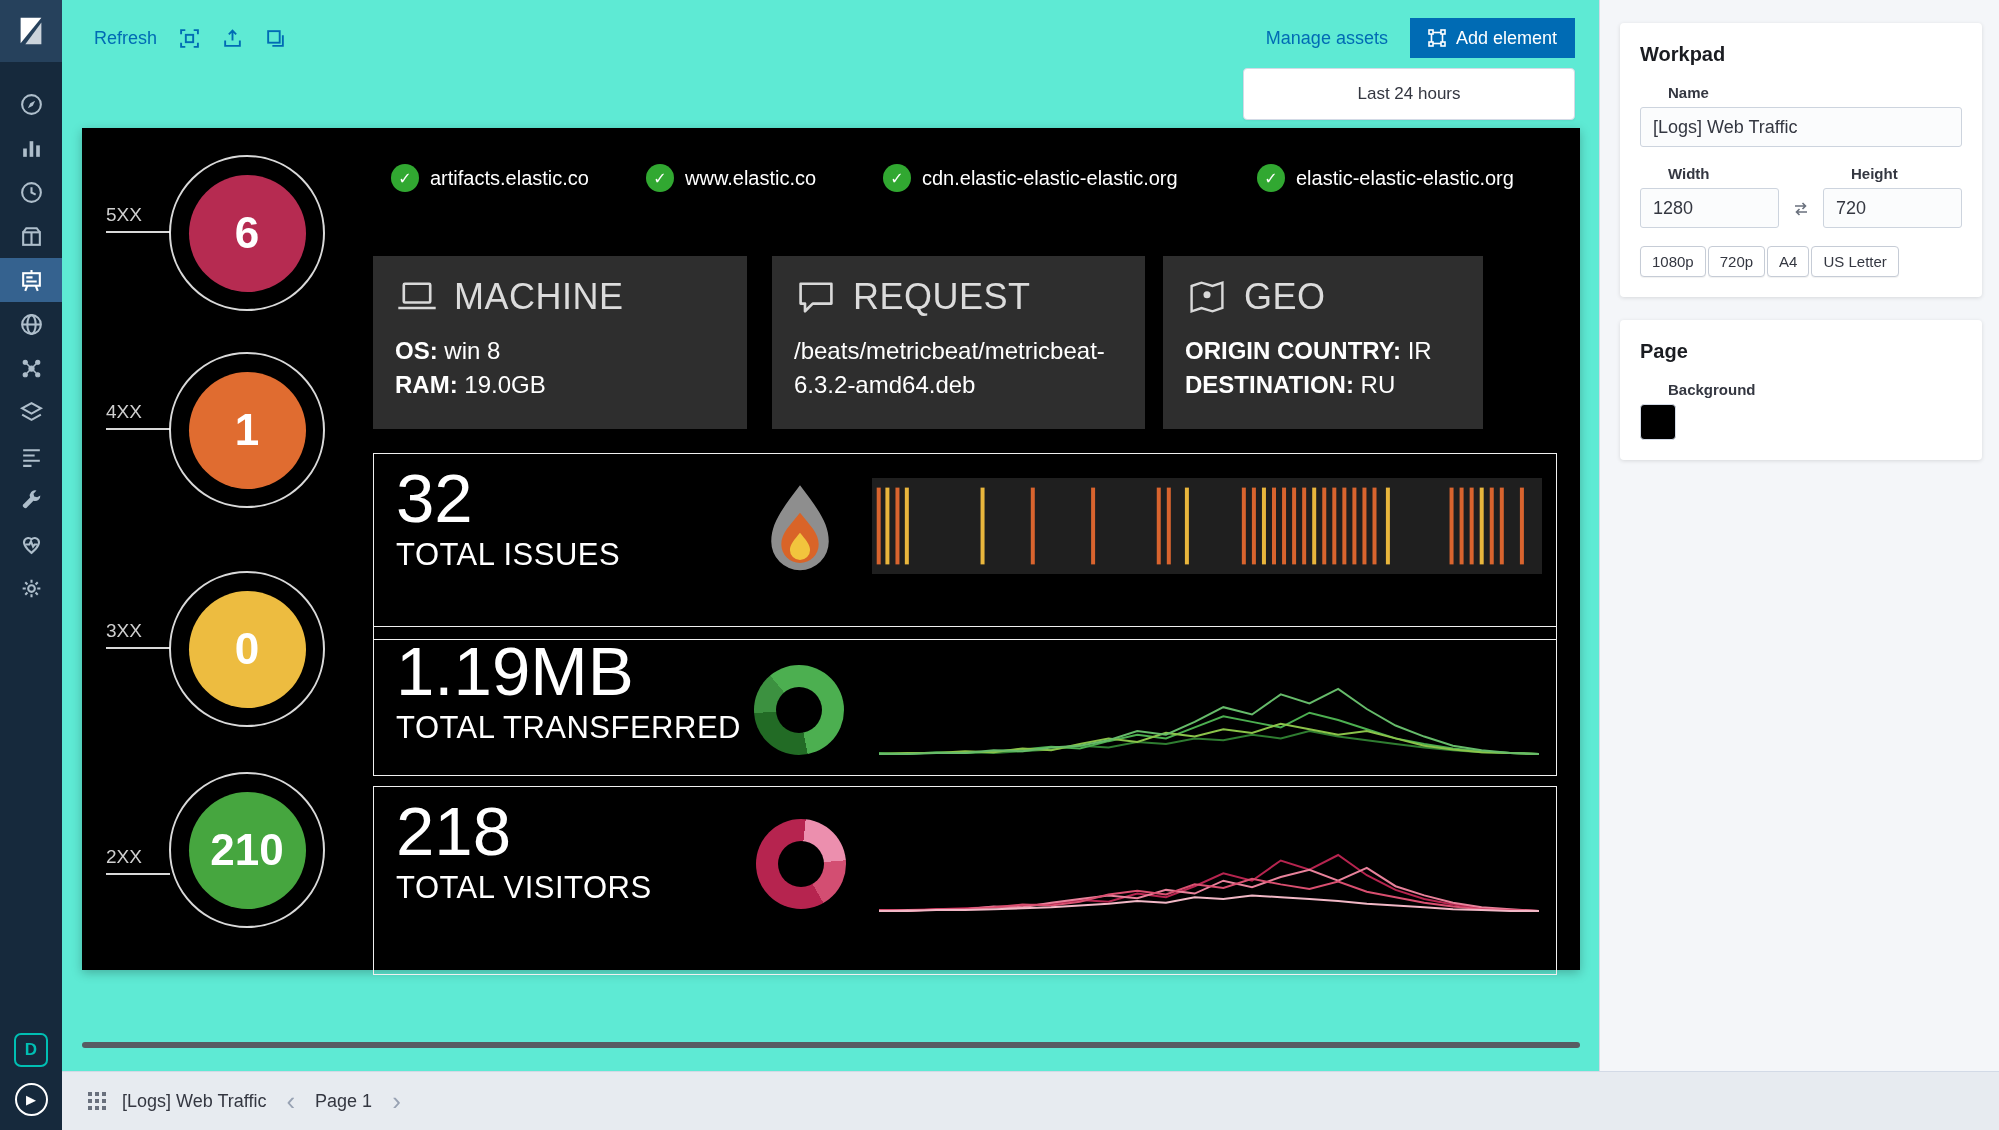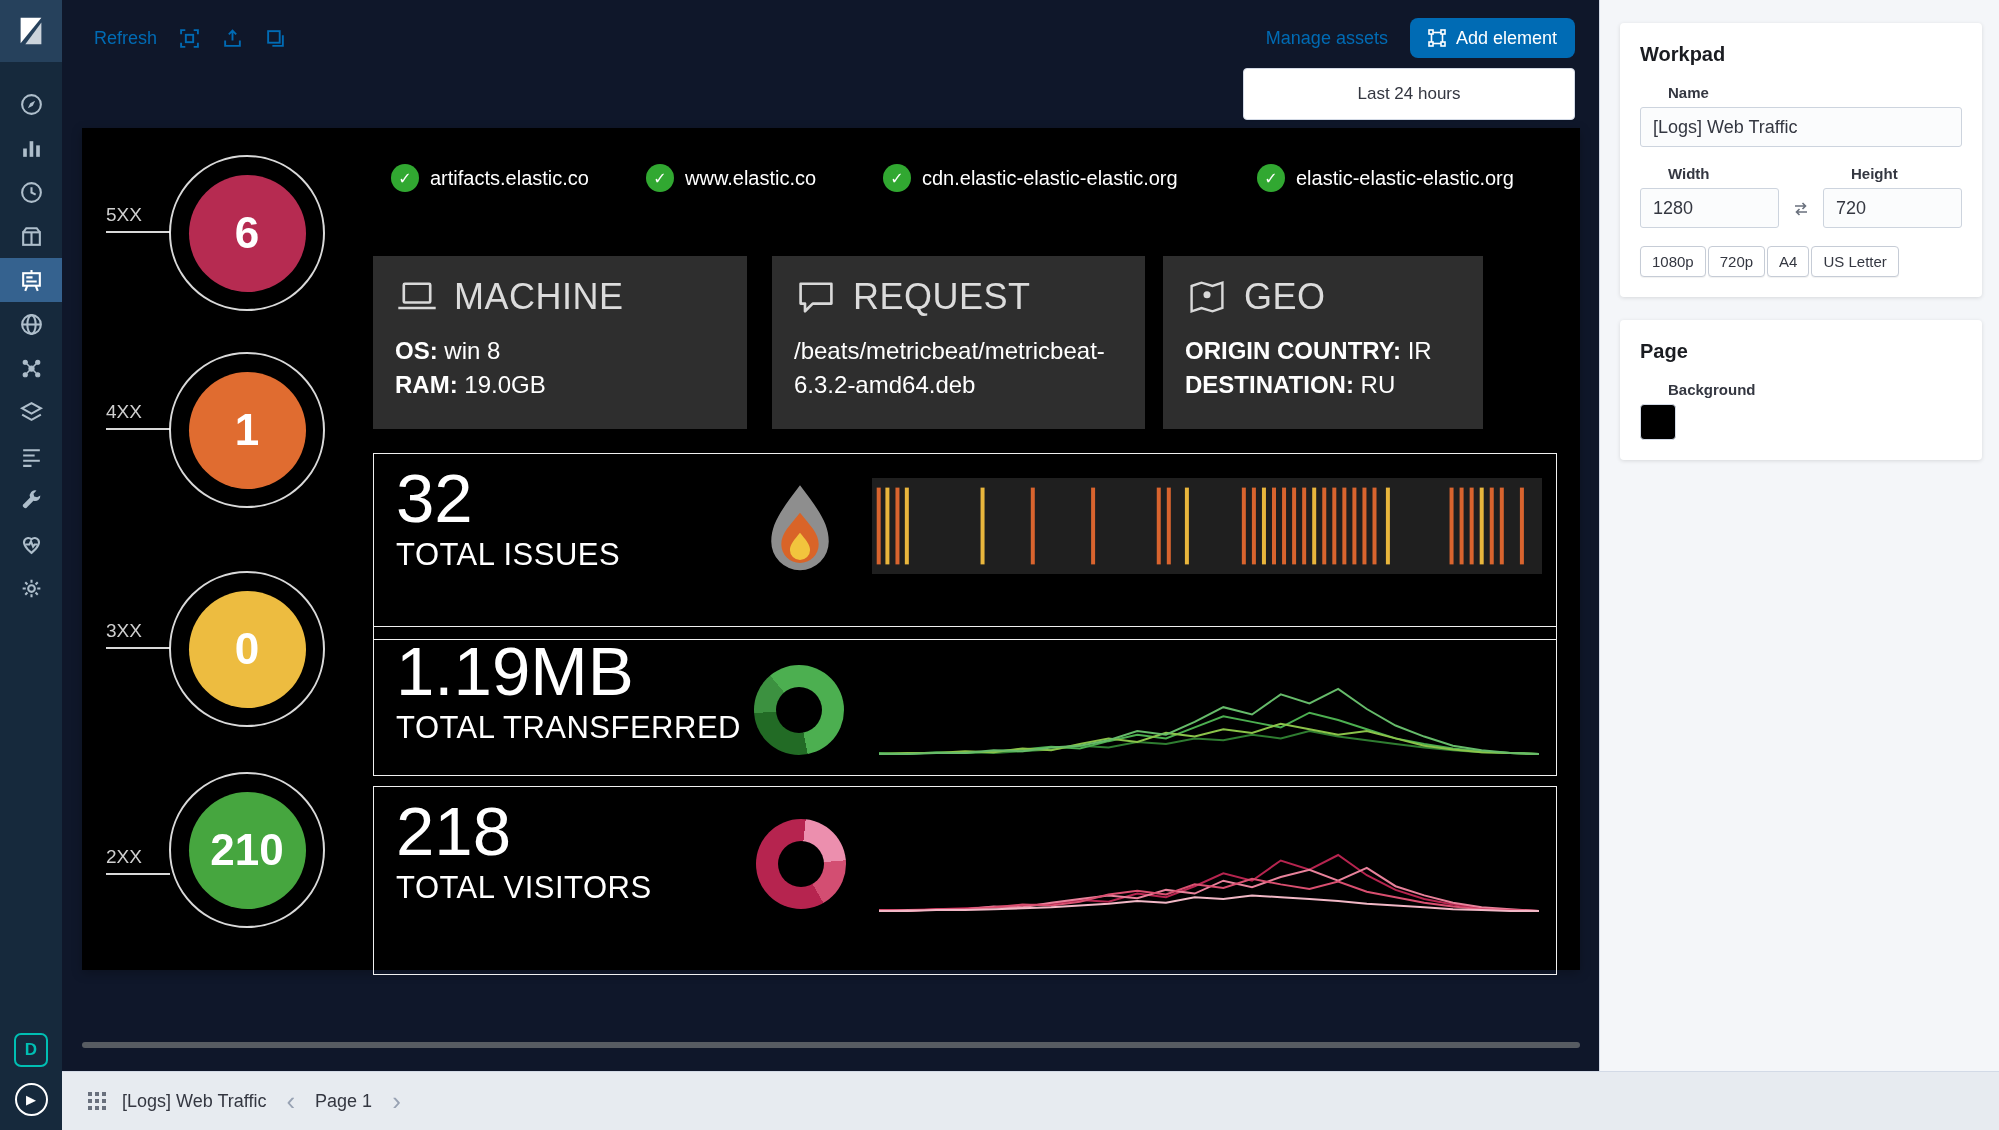--- a/index.html
+++ b/index.html
@@ -13,29 +13,29 @@
   .nav-item { width:62px; height:44px; display:flex; align-items:center; justify-content:center; color:#aebecb; cursor:pointer; }
   .nav-item.sel { background:#35628f; color:#ffffff; }
   .nav-item svg { width:25px; height:25px; }
   .side-spacer { flex:1; }
   .space-badge { width:34px; height:34px; border:2px solid #00bfb3; border-radius:7px; color:#00bfb3; font-weight:bold; font-size:17px; display:flex; align-items:center; justify-content:center; margin-bottom:16px; cursor:pointer; }
   .play-btn { width:33px; height:33px; border:2px solid #ffffff; border-radius:50%; display:flex; align-items:center; justify-content:center; margin-bottom:14px; color:#fff; font-size:13px; cursor:pointer; }
 
   
   .content { flex:1; display:flex; flex-direction:column; min-width:0; }
   .body { flex:1; display:flex; min-height:0; }
-  .main { flex:1; position:relative; background:#0f172a; overflow:hidden;padding-left:9px; }
+  .main { flex:1; position:relative; background:#5eead4; overflow:hidden;padding-left:9px; }
 
   
   .toolbar { position:absolute; top:18px; left:32px; right:24px; display:flex; justify-content:space-between; align-items:center; }
   .tb-left, .tb-right { display:flex; align-items:center; gap:22px; }
   .link { color:#006bb4; font-size:18px; text-decoration:none; cursor:pointer; }
   .tb-icon { color:#006bb4; display:inline-flex; cursor:pointer; }
   .tb-icon svg { width:21px; height:21px; }
-  .btn-primary { display:inline-flex; align-items:center; gap:10px; background:#006bb4; color:#fff; border:none; border-radius:8px; height:40px; padding:0 18px; font-size:18px; font-family:inherit; cursor:pointer; }
+  .btn-primary { display:inline-flex; align-items:center; gap:10px; background:#006bb4; color:#fff; border:none; border-radius:0; height:40px; padding:0 18px; font-size:18px; font-family:inherit; cursor:pointer; }
   .btn-primary svg { width:18px; height:18px; }
   .timefilter-row { position:absolute; top:68px; right:24px; }
   .timefilter { width:332px; height:52px; background:#fff; border:1px solid #d3dae6; border-radius:4px; font-size:17px; color:#343741; font-family:inherit; cursor:pointer; box-shadow:0 1px 2px rgba(0,0,0,.05); }
 
   
   .workpad { position:absolute; left:20px; top:128px; width:1498px; height:842px; background:#000; box-shadow:0 3px 10px rgba(0,0,0,.25); cursor:default; }
 
   
   .gauge { position:absolute; left:87px; width:156px; height:156px; border:2px solid rgba(255,255,255,.85); border-radius:50%; display:flex; align-items:center; justify-content:center; }
   .gauge-fill { width:117px; height:117px; border-radius:50%; display:flex; align-items:center; justify-content:center; color:#fff; font-size:44px; font-weight:bold; }

